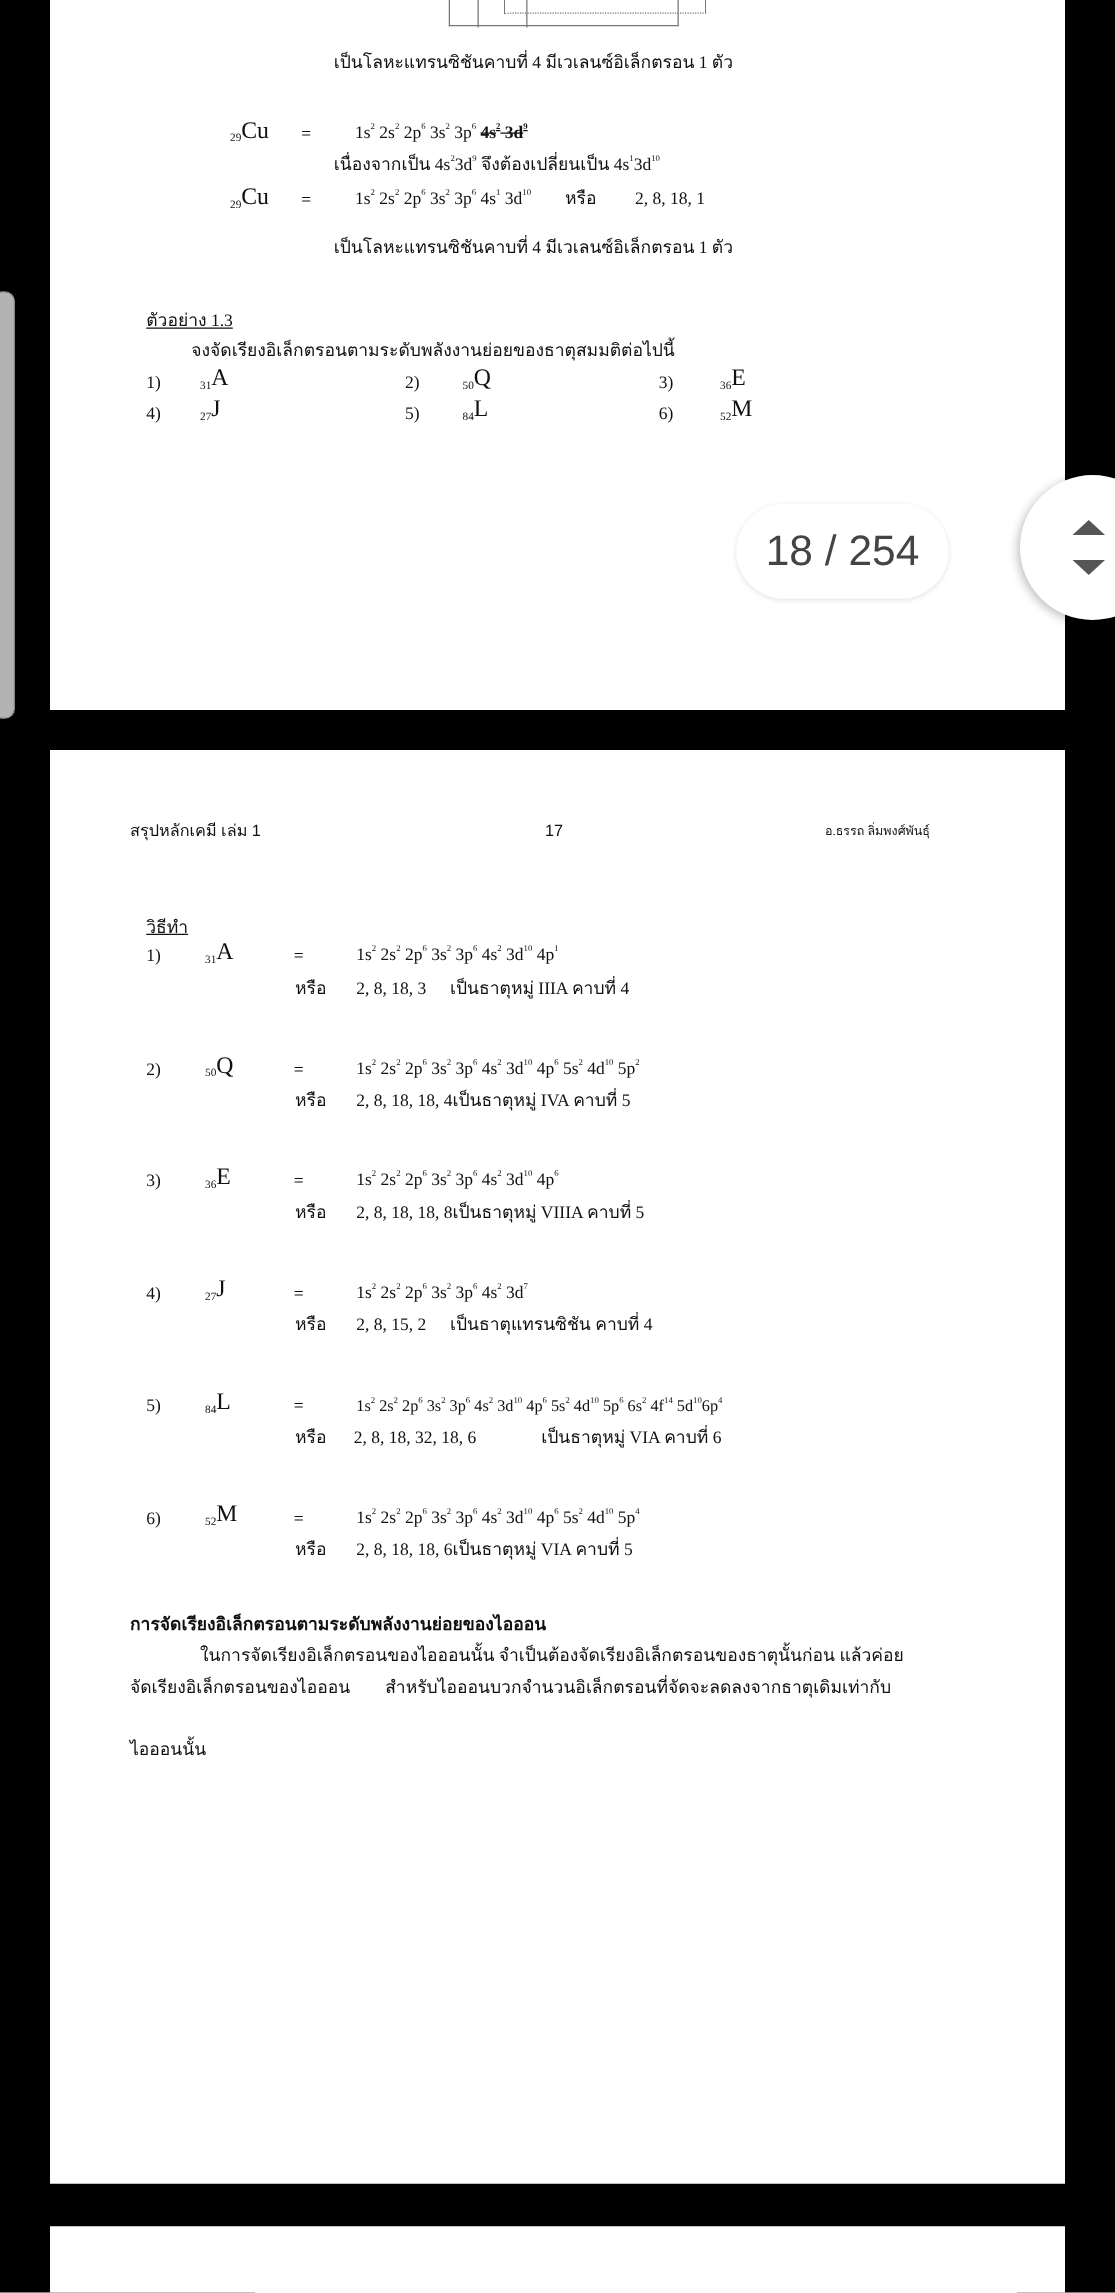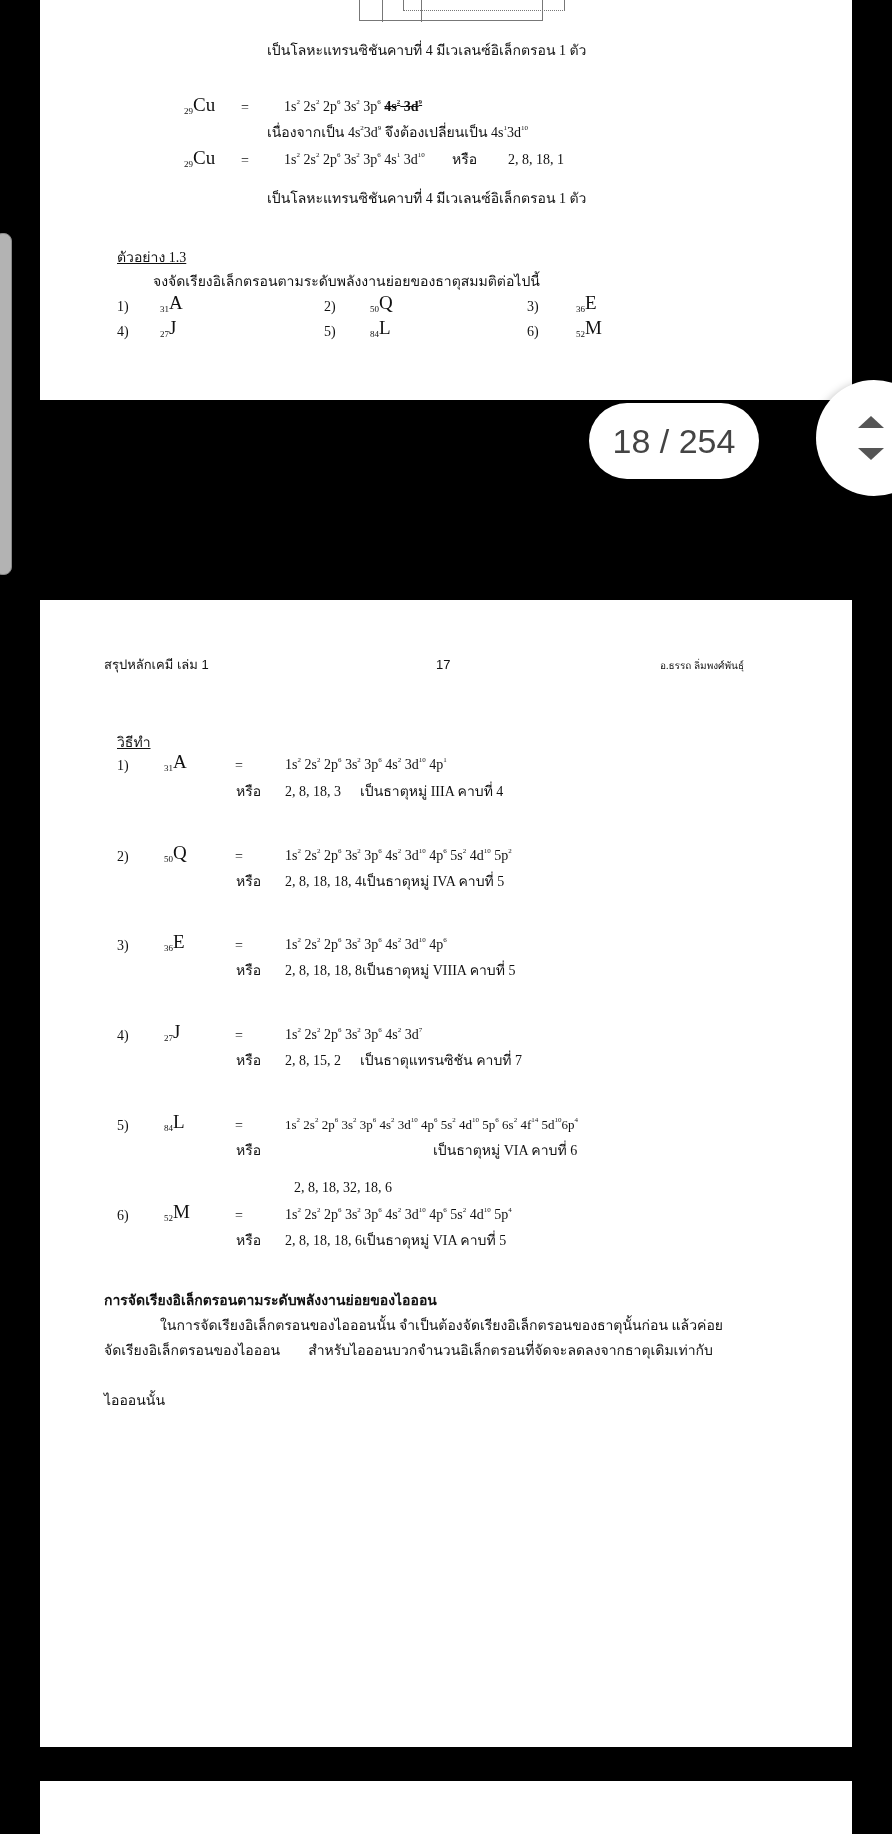--- a/index.html
+++ b/index.html
@@ -32,21 +32,21 @@
     background:#fff; box-shadow:-2px 2px 8px rgba(0,0,0,0.25);
   }
   .tri-up { position:absolute; left:858px; top:416px; width:0; height:0;
     border-left:13px solid transparent; border-right:13px solid transparent; border-bottom:12px solid #555; }
   .tri-down { position:absolute; left:858px; top:448px; width:0; height:0;
     border-left:13px solid transparent; border-right:13px solid transparent; border-top:12px solid #555; }
 </style>
 </head>
 <body>
 
-<div class="page" style="top:0; height:400px;">
+<div class="page" style="top:0; height:568px;">
 
   <div class="tbl" style="left:319px; top:-2px; width:182px; height:22px; border-top:none;"></div>
   <div style="position:absolute; left:342px; top:0; width:1px; height:22px; background:#777;"></div>
   <div style="position:absolute; left:381px; top:0; width:1px; height:22px; background:#777;"></div>
   <div style="position:absolute; left:363px; top:-2px; width:160px; height:12px; border:1px solid #777; border-top:none; border-bottom:1px dotted #777;"></div>
 
   <div class="t" style="left:227px; top:42px;">เป็นโลหะแทรนซิชันคาบที่ 4 มีเวเลนซ์อิเล็กตรอน 1 ตัว</div>
 
   <div class="t" style="left:144px; top:96px;"><sub>29</sub><span class="sym">Cu</span></div>
   <div class="t" style="left:201px; top:99px;">=</div>
@@ -110,28 +110,28 @@
   <div class="t" style="left:196px; top:362px;">หรือ</div>
   <div class="t" style="left:245px; top:362px;">2, 8, 18, 18, 8</div>
   <div class="t" style="left:322px; top:362px;">เป็นธาตุหมู่ VIIIA คาบที่ 5</div>
 
   <div class="t" style="left:77px; top:427px;">4)</div>
   <div class="t" style="left:124px; top:423px;"><sub>27</sub><span class="sym">J</span></div>
   <div class="t" style="left:195px; top:427px;">=</div>
   <div class="t" style="left:245px; top:426px;">1s<sup>2</sup> 2s<sup>2</sup> 2p<sup>6</sup> 3s<sup>2</sup> 3p<sup>6</sup> 4s<sup>2</sup> 3d<sup>7</sup></div>
   <div class="t" style="left:196px; top:452px;">หรือ</div>
   <div class="t" style="left:245px; top:452px;">2, 8, 15, 2</div>
-  <div class="t" style="left:320px; top:452px;">เป็นธาตุแทรนซิชัน คาบที่ 7</div>
+  <div class="t" style="left:320px; top:452px;">เป็นธาตุแทรนซิชัน คาบที่ 4</div>
 
   <div class="t" style="left:77px; top:517px;">5)</div>
   <div class="t" style="left:124px; top:513px;"><sub>84</sub><span class="sym">L</span></div>
   <div class="t" style="left:195px; top:517px;">=</div>
   <div class="t" style="left:245px; top:516px; font-size:13px;">1s<sup>2</sup> 2s<sup>2</sup> 2p<sup>6</sup> 3s<sup>2</sup> 3p<sup>6</sup> 4s<sup>2</sup> 3d<sup>10</sup> 4p<sup>6</sup> 5s<sup>2</sup> 4d<sup>10</sup> 5p<sup>6</sup> 6s<sup>2</sup> 4f<sup>14</sup> 5d<sup>10</sup>6p<sup>4</sup></div>
   <div class="t" style="left:196px; top:542px;">หรือ</div>
-  <div class="t" style="left:254px; top:542px;margin-top:37px;">2, 8, 18, 32, 18, 6</div>
+  <div class="t" style="left:243px; top:542px;">2, 8, 18, 32, 18, 6</div>
   <div class="t" style="left:393px; top:542px;">เป็นธาตุหมู่ VIA คาบที่ 6</div>
 
   <div class="t" style="left:77px; top:607px;">6)</div>
   <div class="t" style="left:124px; top:603px;"><sub>52</sub><span class="sym">M</span></div>
   <div class="t" style="left:195px; top:607px;">=</div>
   <div class="t" style="left:245px; top:606px;">1s<sup>2</sup> 2s<sup>2</sup> 2p<sup>6</sup> 3s<sup>2</sup> 3p<sup>6</sup> 4s<sup>2</sup> 3d<sup>10</sup> 4p<sup>6</sup> 5s<sup>2</sup> 4d<sup>10</sup> 5p<sup>4</sup></div>
   <div class="t" style="left:196px; top:632px;">หรือ</div>
   <div class="t" style="left:245px; top:632px;">2, 8, 18, 18, 6</div>
   <div class="t" style="left:322px; top:632px;">เป็นธาตุหมู่ VIA คาบที่ 5</div>
 

